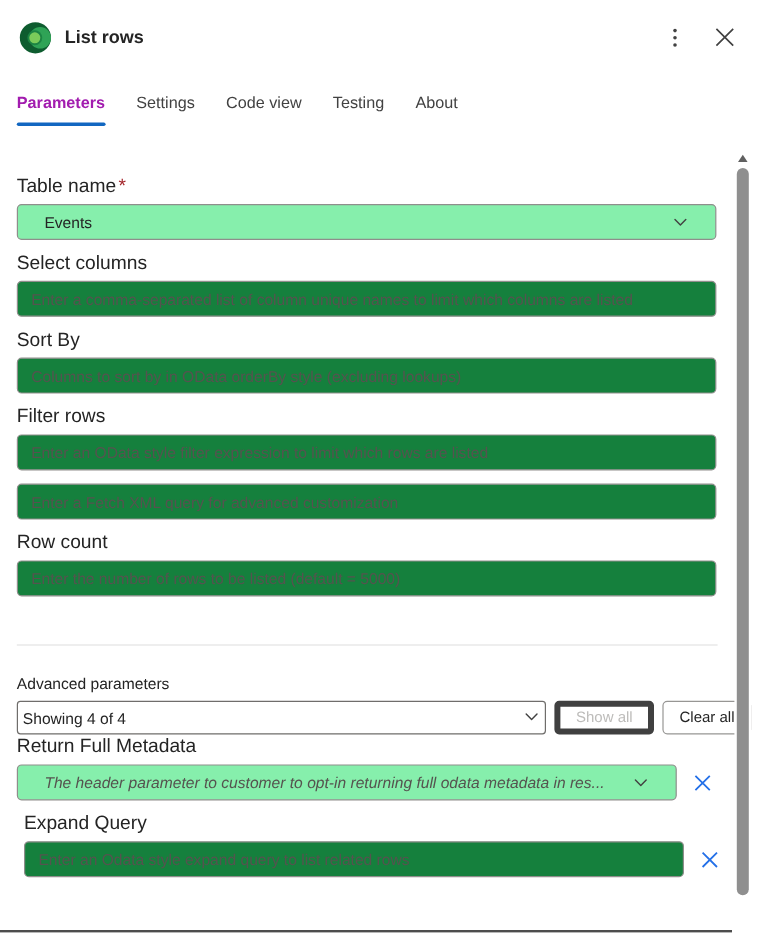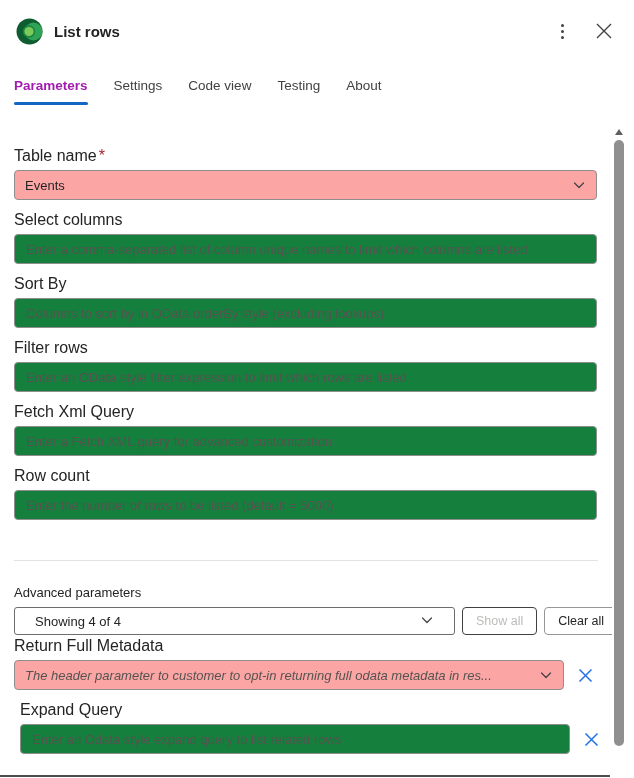--- a/index.html
+++ b/index.html
@@ -26,35 +26,35 @@
                        border-radius:2px; background:#1267c1; }
 
   
   .content { position:absolute; top:125px; left:0; width:634px; }
   .group { margin:0 0 11px 14px; width:583px; }
   .field-label { font-size:16px; line-height:18px; color:#242424; margin-bottom:5px; }
   .req { color:#a4262c; margin-left:2px; }
   .text-input { width:100%; height:30px; border:1px solid #8f8e8c; border-radius:4px;
                 padding:0 11px; font-size:13px; color:#242424; font-family:inherit; outline:none; background:#15803d; }
   .text-input::placeholder { color:#55534f; opacity:1; }
-  .combo { width:100%; height:30px; border:1px solid #8f8e8c; border-radius:4px; background:#fca5a5;
-           display:flex; align-items:center; padding:0 10px; font-size:13px; color:#242424; cursor:pointer; }
+  .combo { width:100%; height:30px; border:1px solid #8f8e8c; border-radius:4px; background:#86efac;
+           display:flex; align-items:center; padding:0 22px; font-size:13px; color:#242424; cursor:pointer; }
   .combo .combo-value { flex:1 1 auto; white-space:nowrap; overflow:hidden; }
   .combo .chevron { flex:0 0 auto; margin-left:8px; display:flex; }
 
   
   .divider { margin:40px 0 0 14px; width:584px; height:1px; background:#e3e3e3; }
   .adv-label { margin:23px 0 0 14px; font-size:13px; line-height:18px; margin-bottom:5px; }
   .adv-row { margin-left:14px; display:flex; align-items:center; }
   .adv-combo { width:441px; height:28px; border:1px solid #6f6d6b; border-radius:3px; display:flex;
-               align-items:center; padding:0 20px; font-size:13px; color:#242424; background:#fff; cursor:pointer; }
+               align-items:center; padding:0 4px; font-size:13px; color:#242424; background:#fff; cursor:pointer; }
   .adv-combo .combo-value { flex:1 1 auto; }
   .btn { height:28px; padding:0 13px; margin-left:7px; border-radius:4px; background:#fff;
          font-size:12.5px; font-family:inherit; cursor:pointer; }
-  .btn-disabled { color:#bdbcba; border:1px solid #404040; cursor:default; }
+  .btn-disabled { color:#bdbcba; border:5px solid #404040; cursor:default; }
   .btn-normal { color:#242424; border:1px solid #979694; }
 
   
   .clearable { display:flex; align-items:center; }
   .clearable .fieldbox { width:551px; }
   .clear-x { margin-left:9px; width:24px; height:24px; display:flex; align-items:center;
              justify-content:center; background:none; border:none; cursor:pointer; padding:0; }
   .italic .combo-value { font-style:italic; color:#55534f; }
 
   .mt19 { margin-top:2px; }
@@ -134,21 +134,20 @@
       <div class="field-label">Sort By</div>
       <input class="text-input" type="text" placeholder="Columns to sort by in OData orderBy style (excluding lookups)" style="">
     </div>
 
     <div class="group">
       <div class="field-label">Filter rows</div>
       <input class="text-input" type="text" placeholder="Enter an OData style filter expression to limit which rows are listed" style="">
     </div>
 
     <div class="group">
-      <div class="field-label">Fetch Xml Query</div>
       <input class="text-input" type="text" placeholder="Enter a Fetch XML query for advanced customization" style="">
     </div>
 
     <div class="group">
       <div class="field-label">Row count</div>
       <input class="text-input" type="text" placeholder="Enter the number of rows to be listed (default = 5000)" style="">
     </div>
 
     <div class="divider"></div>
 

